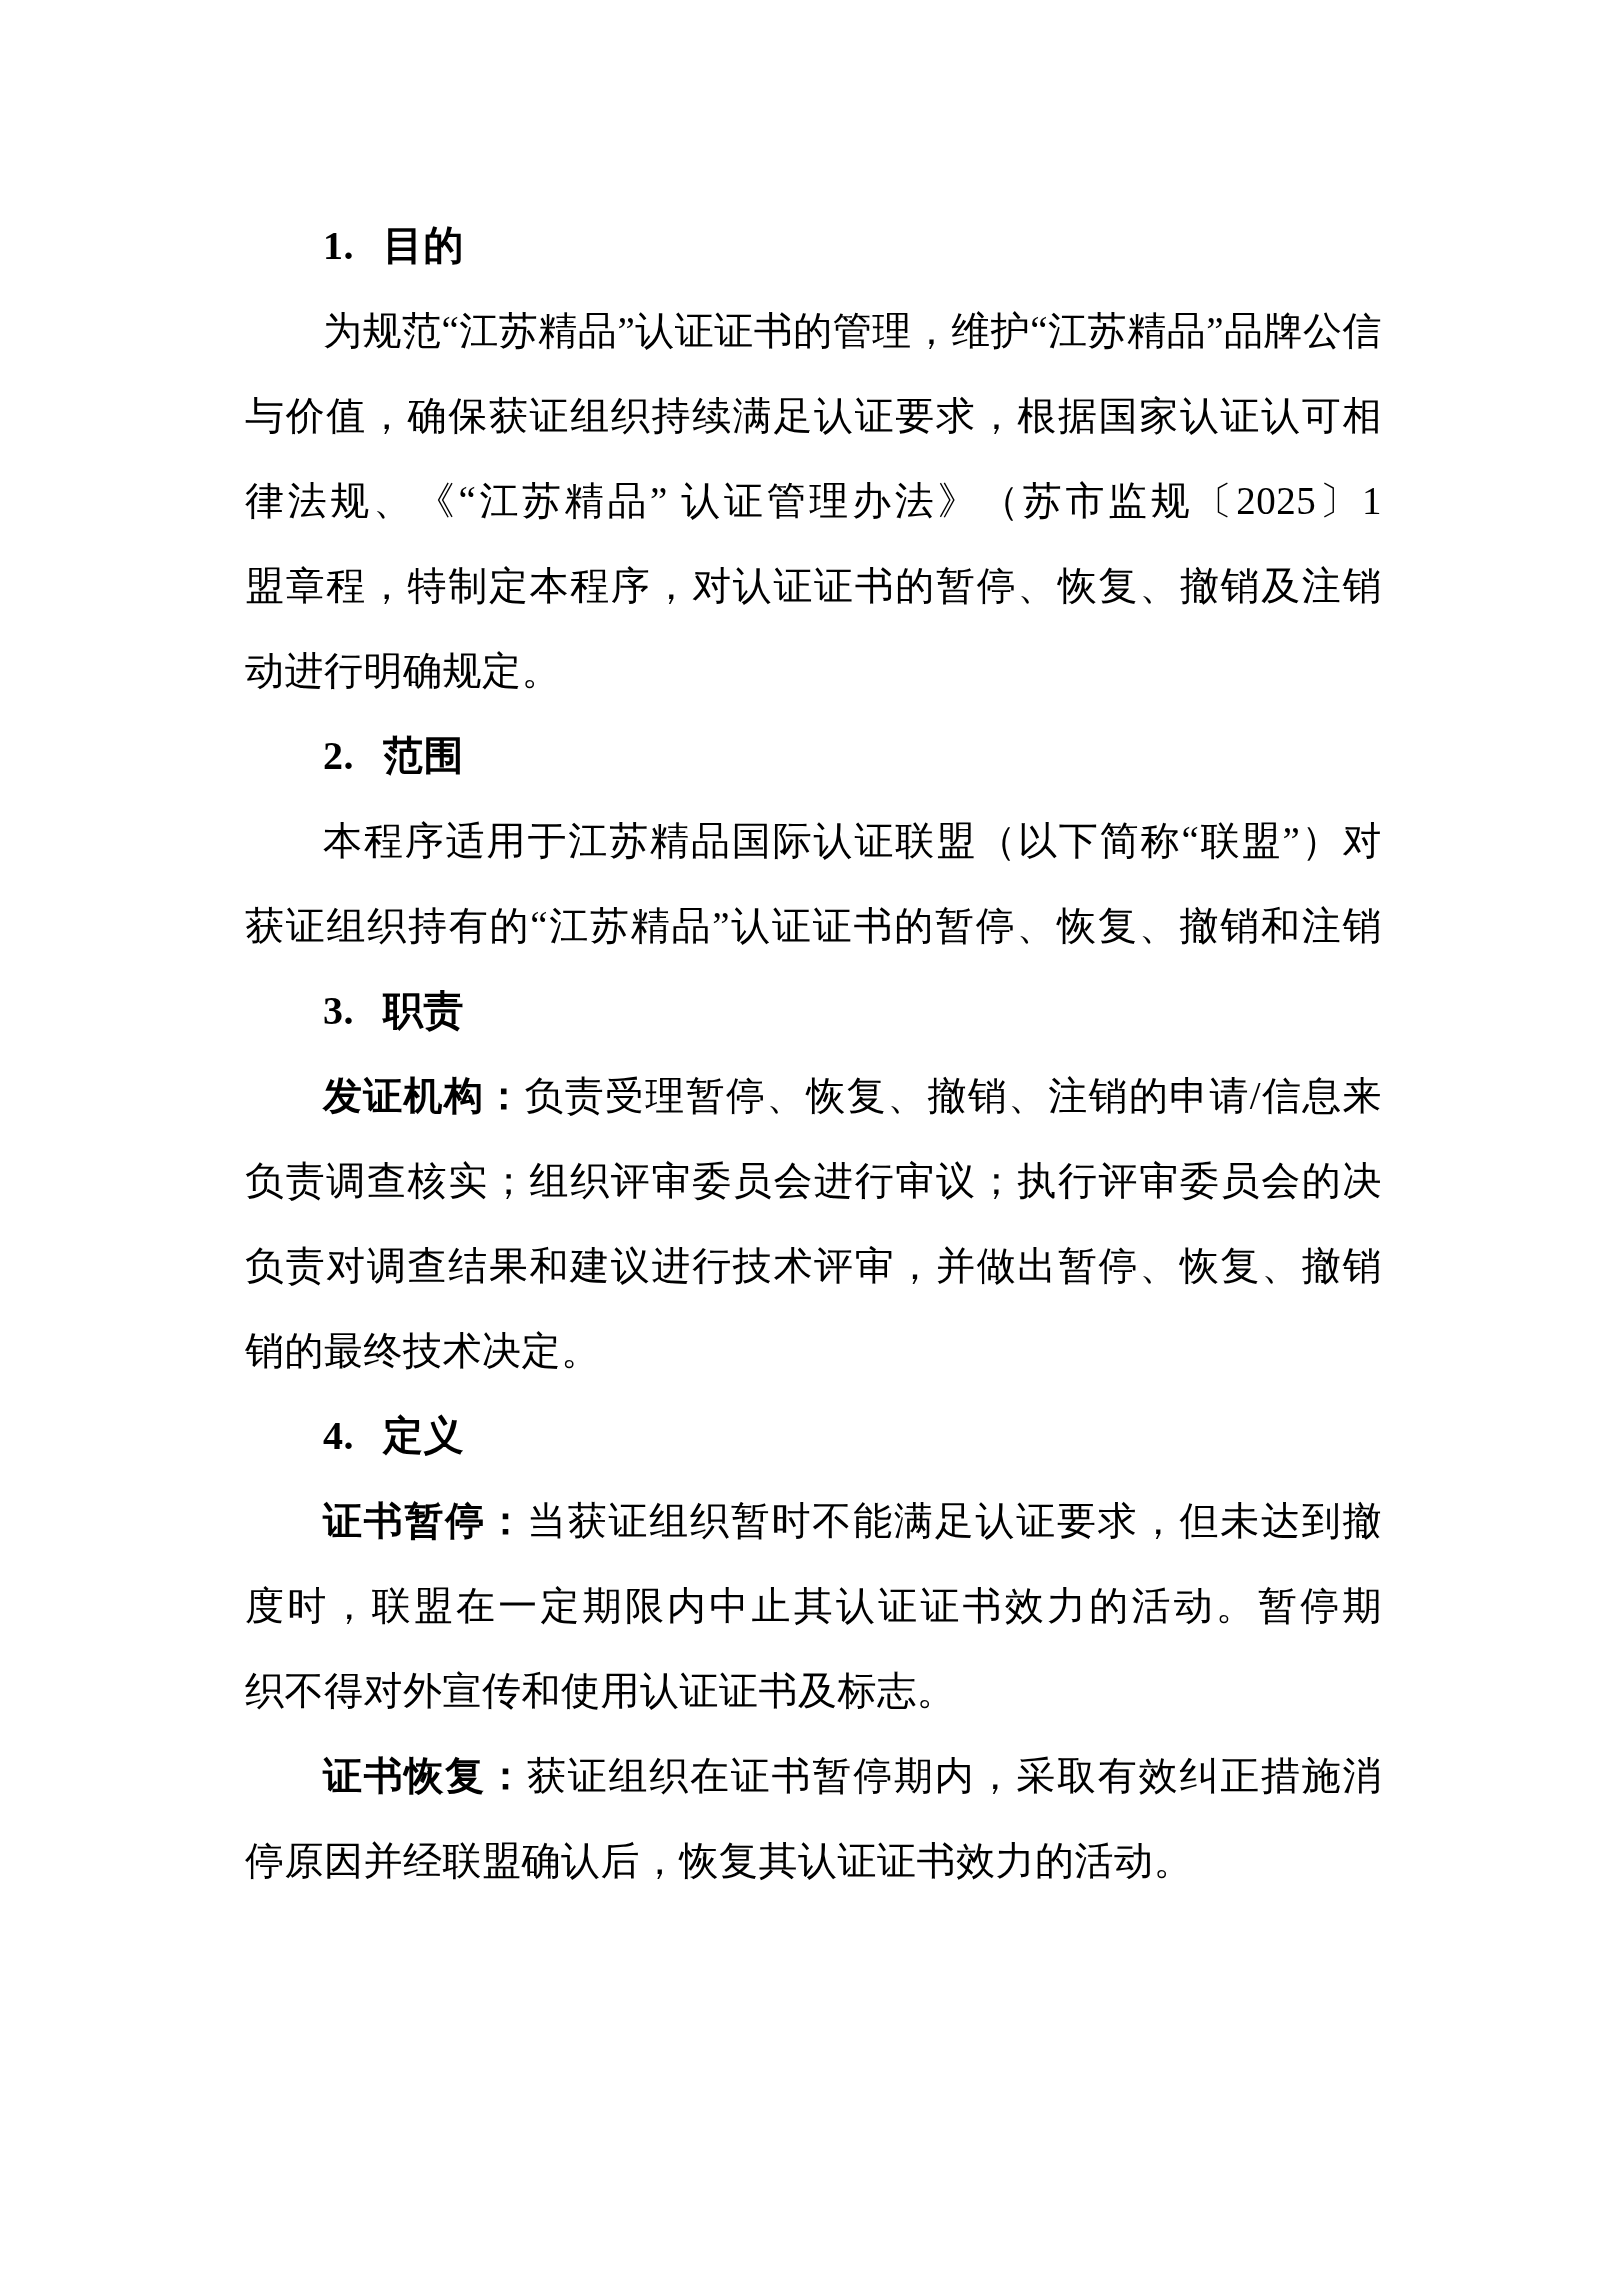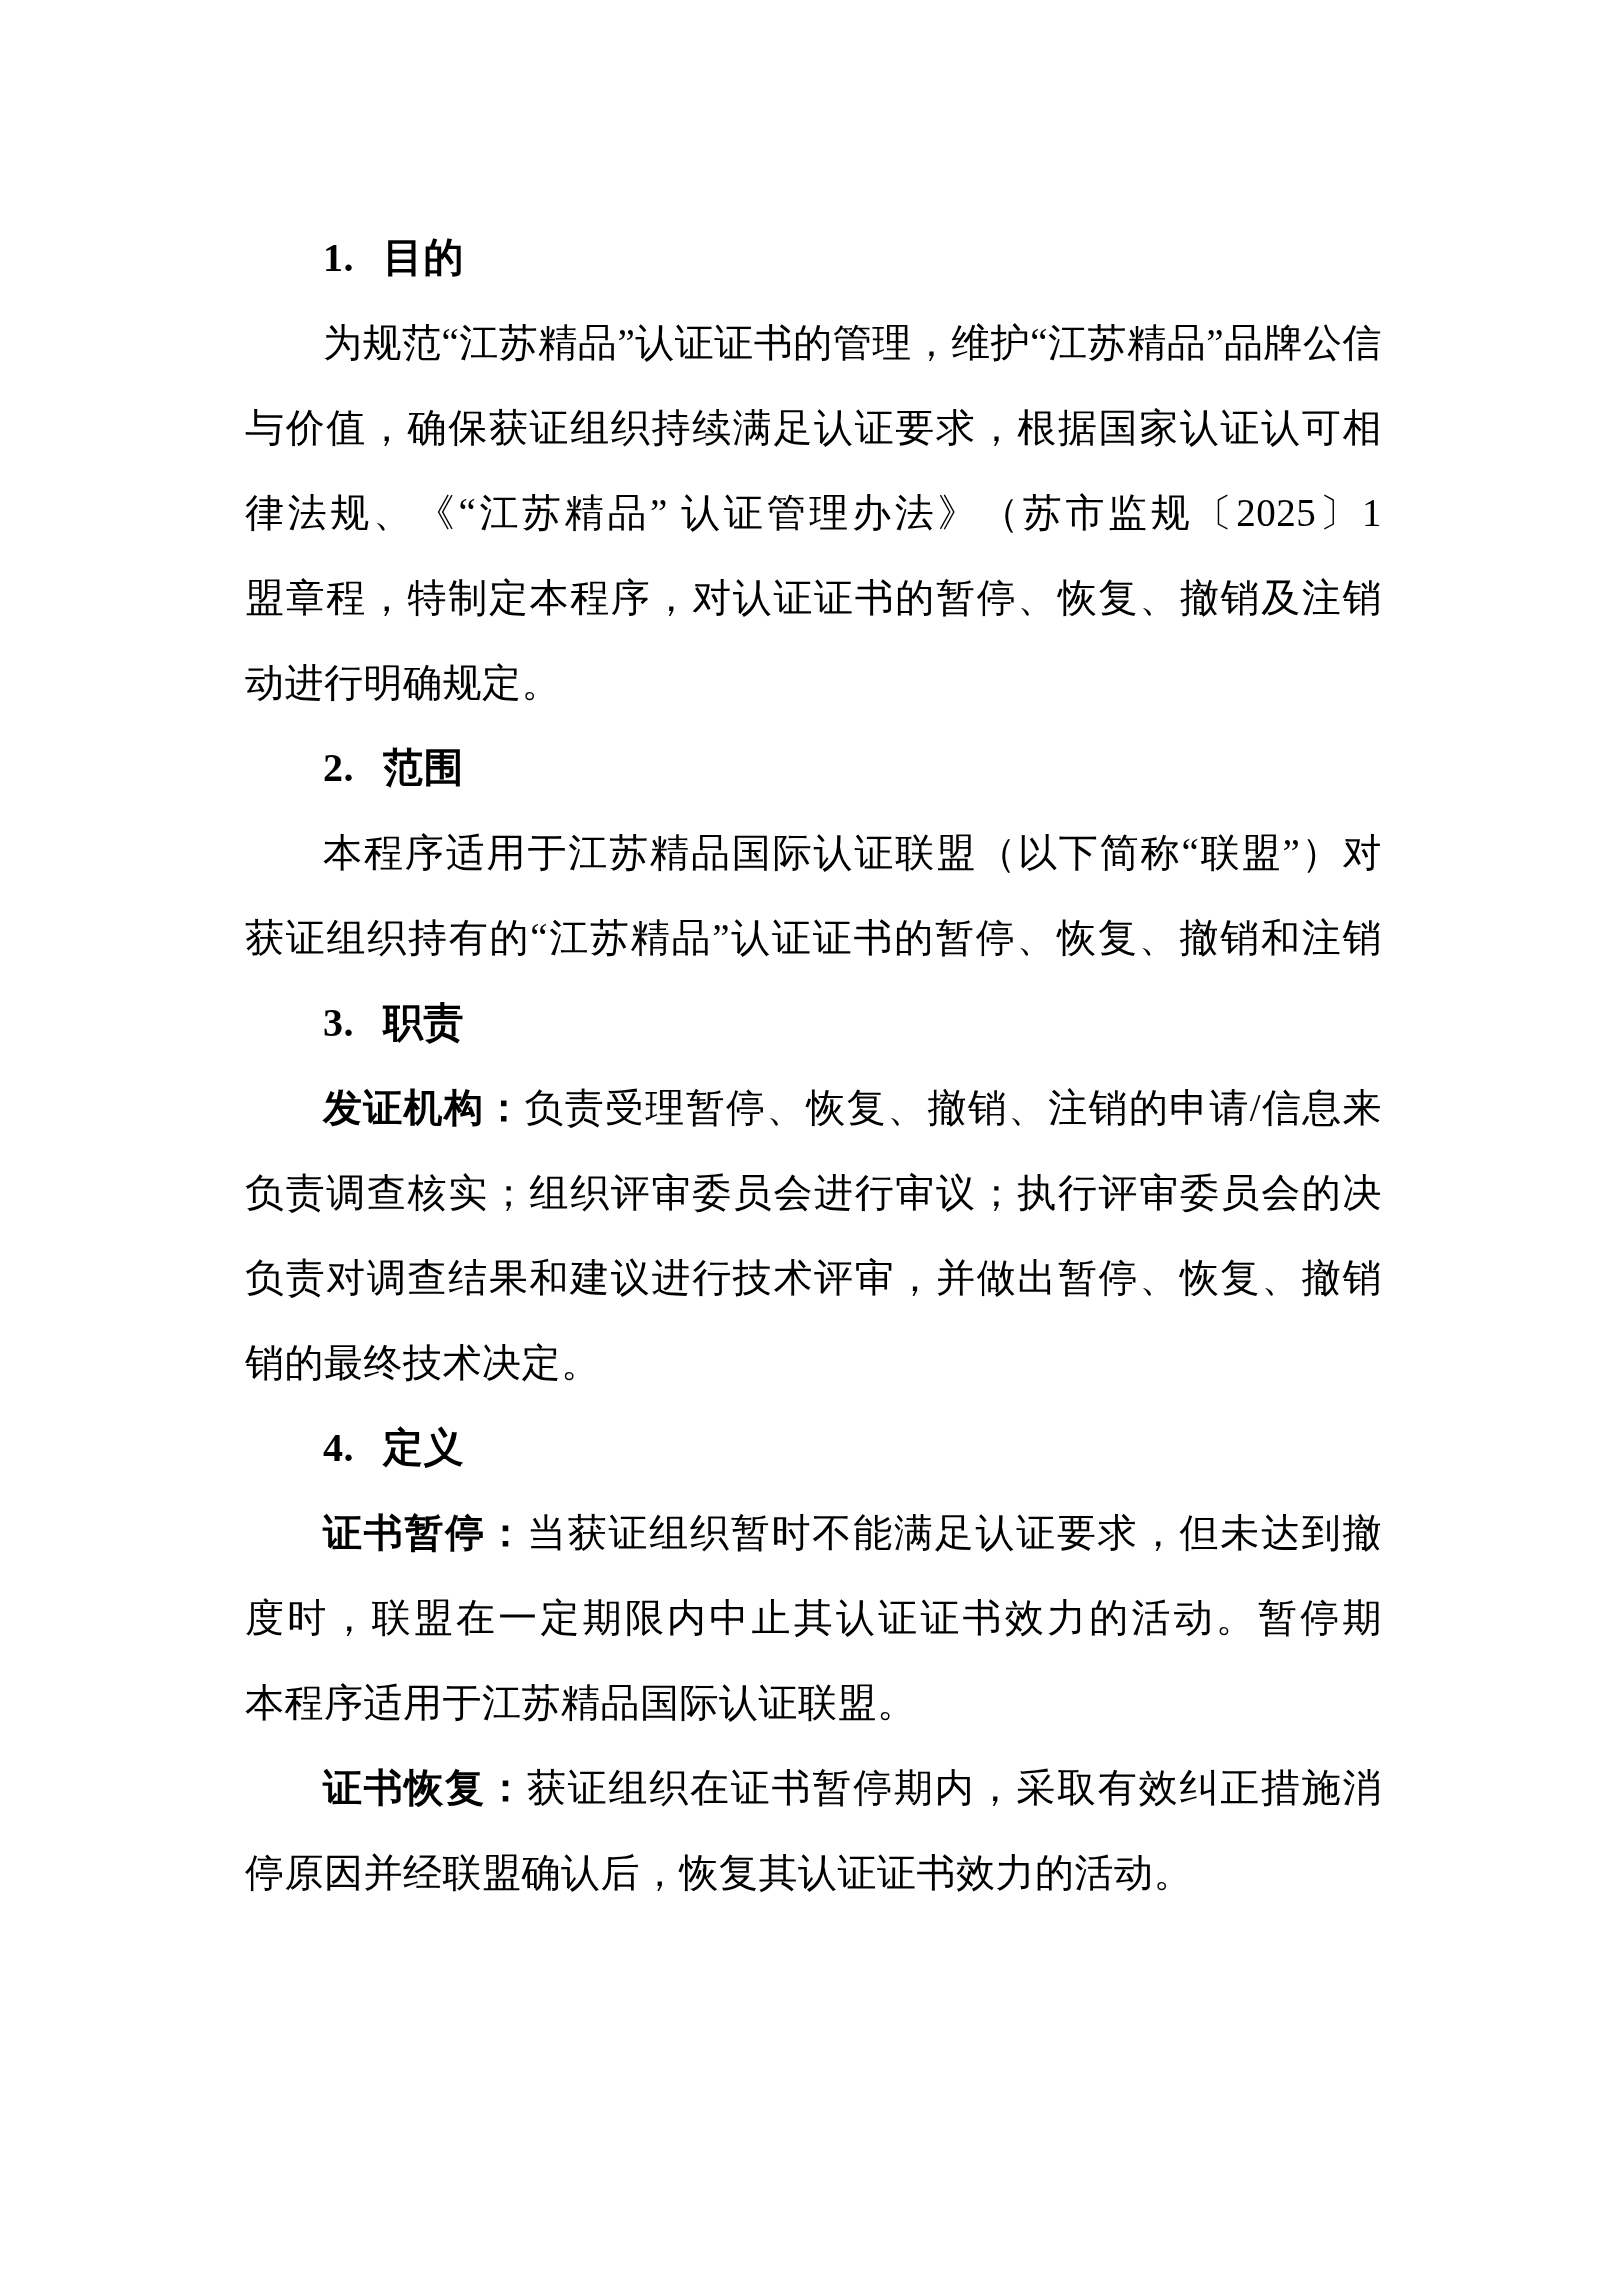--- a/index.html
+++ b/index.html
@@ -13,21 +13,21 @@
     height: 2293px;
     margin: 0 auto;
     background: #ffffff;
     color: #000000;
     font-family: "Liberation Serif", serif;
     overflow: hidden;
   }
   .content {
     position: absolute;
     left: 245px;
-    top: 215px;
+    top: 203px;
     width: 1137px;
   }
   .line {
     height: 85px;
     line-height: 85px;
     font-size: 39px;
     overflow: hidden;
     text-align: left;
     letter-spacing: 0.5px;
   }
@@ -97,21 +97,21 @@
 
 
     <div class="line heading">
       <span class="hnum">4.</span><span class="htitle">定义</span>
     </div>
 
     <div class="line fill indent">
       <span class="lead">证书暂停：</span><span>当获证组织暂时不能满足认证要求，但未达到撤销程</span>
     </div>
     <div class="line fill">度时，联盟在一定期限内中止其认证证书效力的活动。暂停期内，组</div>
-    <div class="line">本程序适用于江苏精品国际认证联盟。</div>
+    <div class="line">织不得对外宣传和使用认证证书及标志。</div>
 
     <div class="line fill indent">
       <span class="lead">证书恢复：</span><span>获证组织在证书暂停期内，采取有效纠正措施消除暂</span>
     </div>
     <div class="line">停原因并经联盟确认后，恢复其认证证书效力的活动。</div>
 
   </div>
 </div>
 
 

